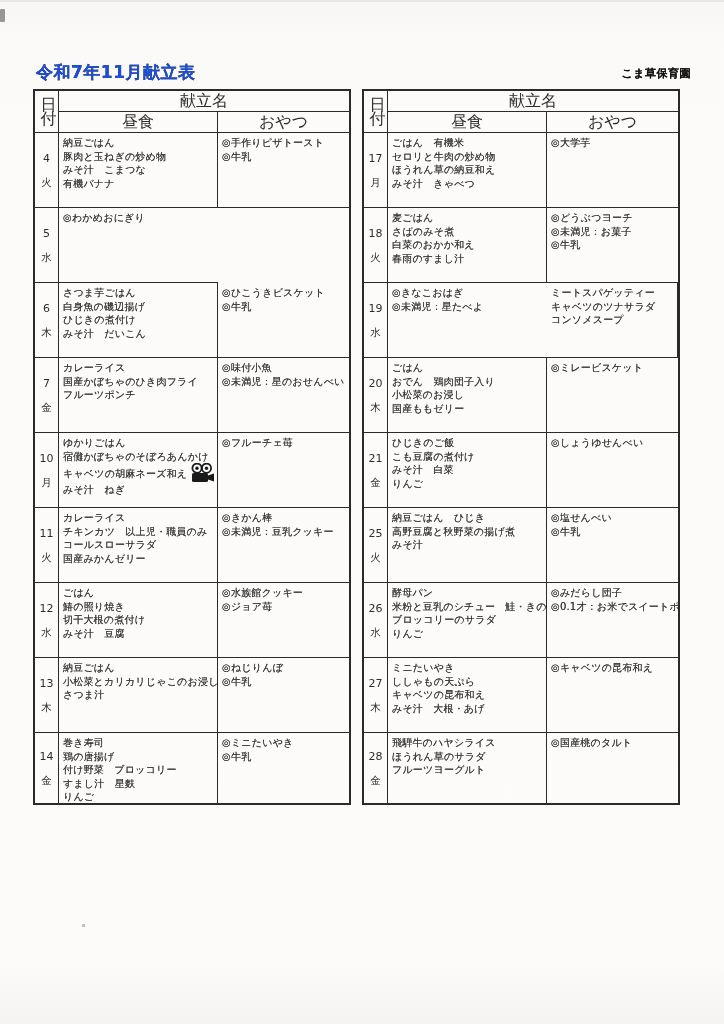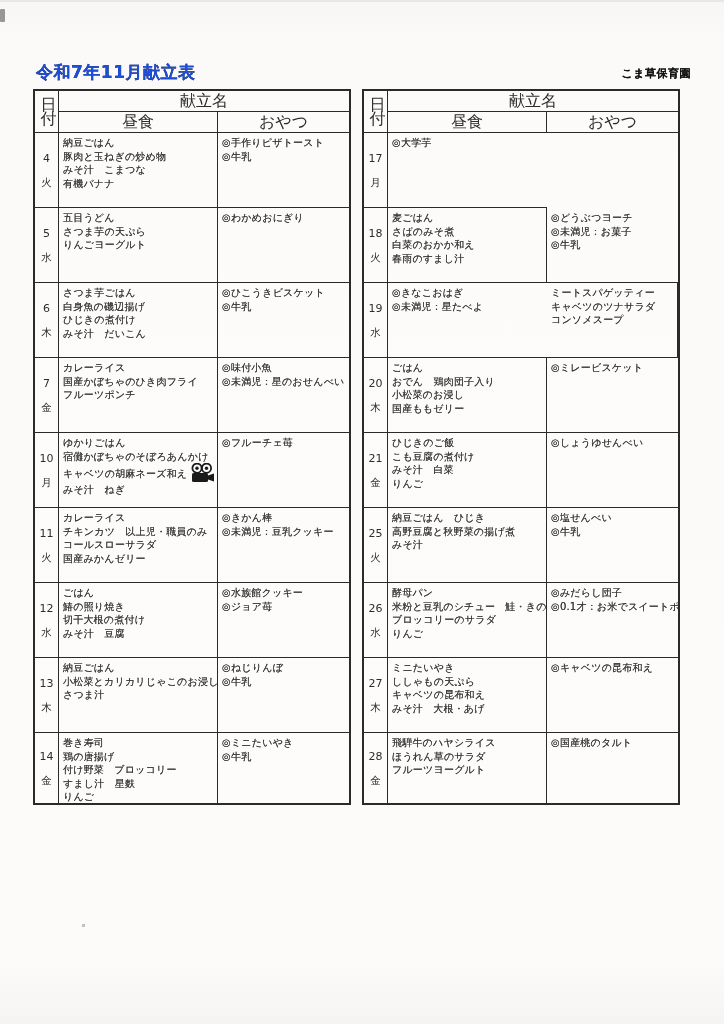--- a/index.html
+++ b/index.html
@@ -94,25 +94,20 @@
           </div>
           <div class="cell snackcell">
             <div class="line">◎手作りピザトースト</div>
             <div class="line">◎牛乳</div>
           </div>
         </div>
         <div class="trow">
           <div class="cell datecell">
             <div class="daynum">5</div>
             <div class="weekday">水</div>
-          </div>
-          <div class="cell lunchcell">
-            <div class="line">五目うどん</div>
-            <div class="line">さつま芋の天ぷら</div>
-            <div class="line">りんごヨーグルト</div>
           </div>
           <div class="cell snackcell">
             <div class="line">◎わかめおにぎり</div>
           </div>
         </div>
         <div class="trow">
           <div class="cell datecell">
             <div class="daynum">6</div>
             <div class="weekday">木</div>
           </div>
@@ -239,20 +234,26 @@
       <div class="th menu-h">献立名</div>
       <div class="th lunch-h">昼食</div>
       <div class="th snack-h">おやつ</div>
     </div>
     <div class="tbody">
         <div class="trow">
           <div class="cell datecell">
             <div class="daynum">17</div>
             <div class="weekday">月</div>
           </div>
+          <div class="cell lunchcell">
+            <div class="line">ごはん　有機米</div>
+            <div class="line">セロリと牛肉の炒め物</div>
+            <div class="line">ほうれん草の納豆和え</div>
+            <div class="line">みそ汁　きゃべつ</div>
+          </div>
           <div class="cell snackcell">
             <div class="line">◎大学芋</div>
           </div>
         </div>
         <div class="trow">
           <div class="cell datecell">
             <div class="daynum">18</div>
             <div class="weekday">火</div>
           </div>
           <div class="cell lunchcell">

